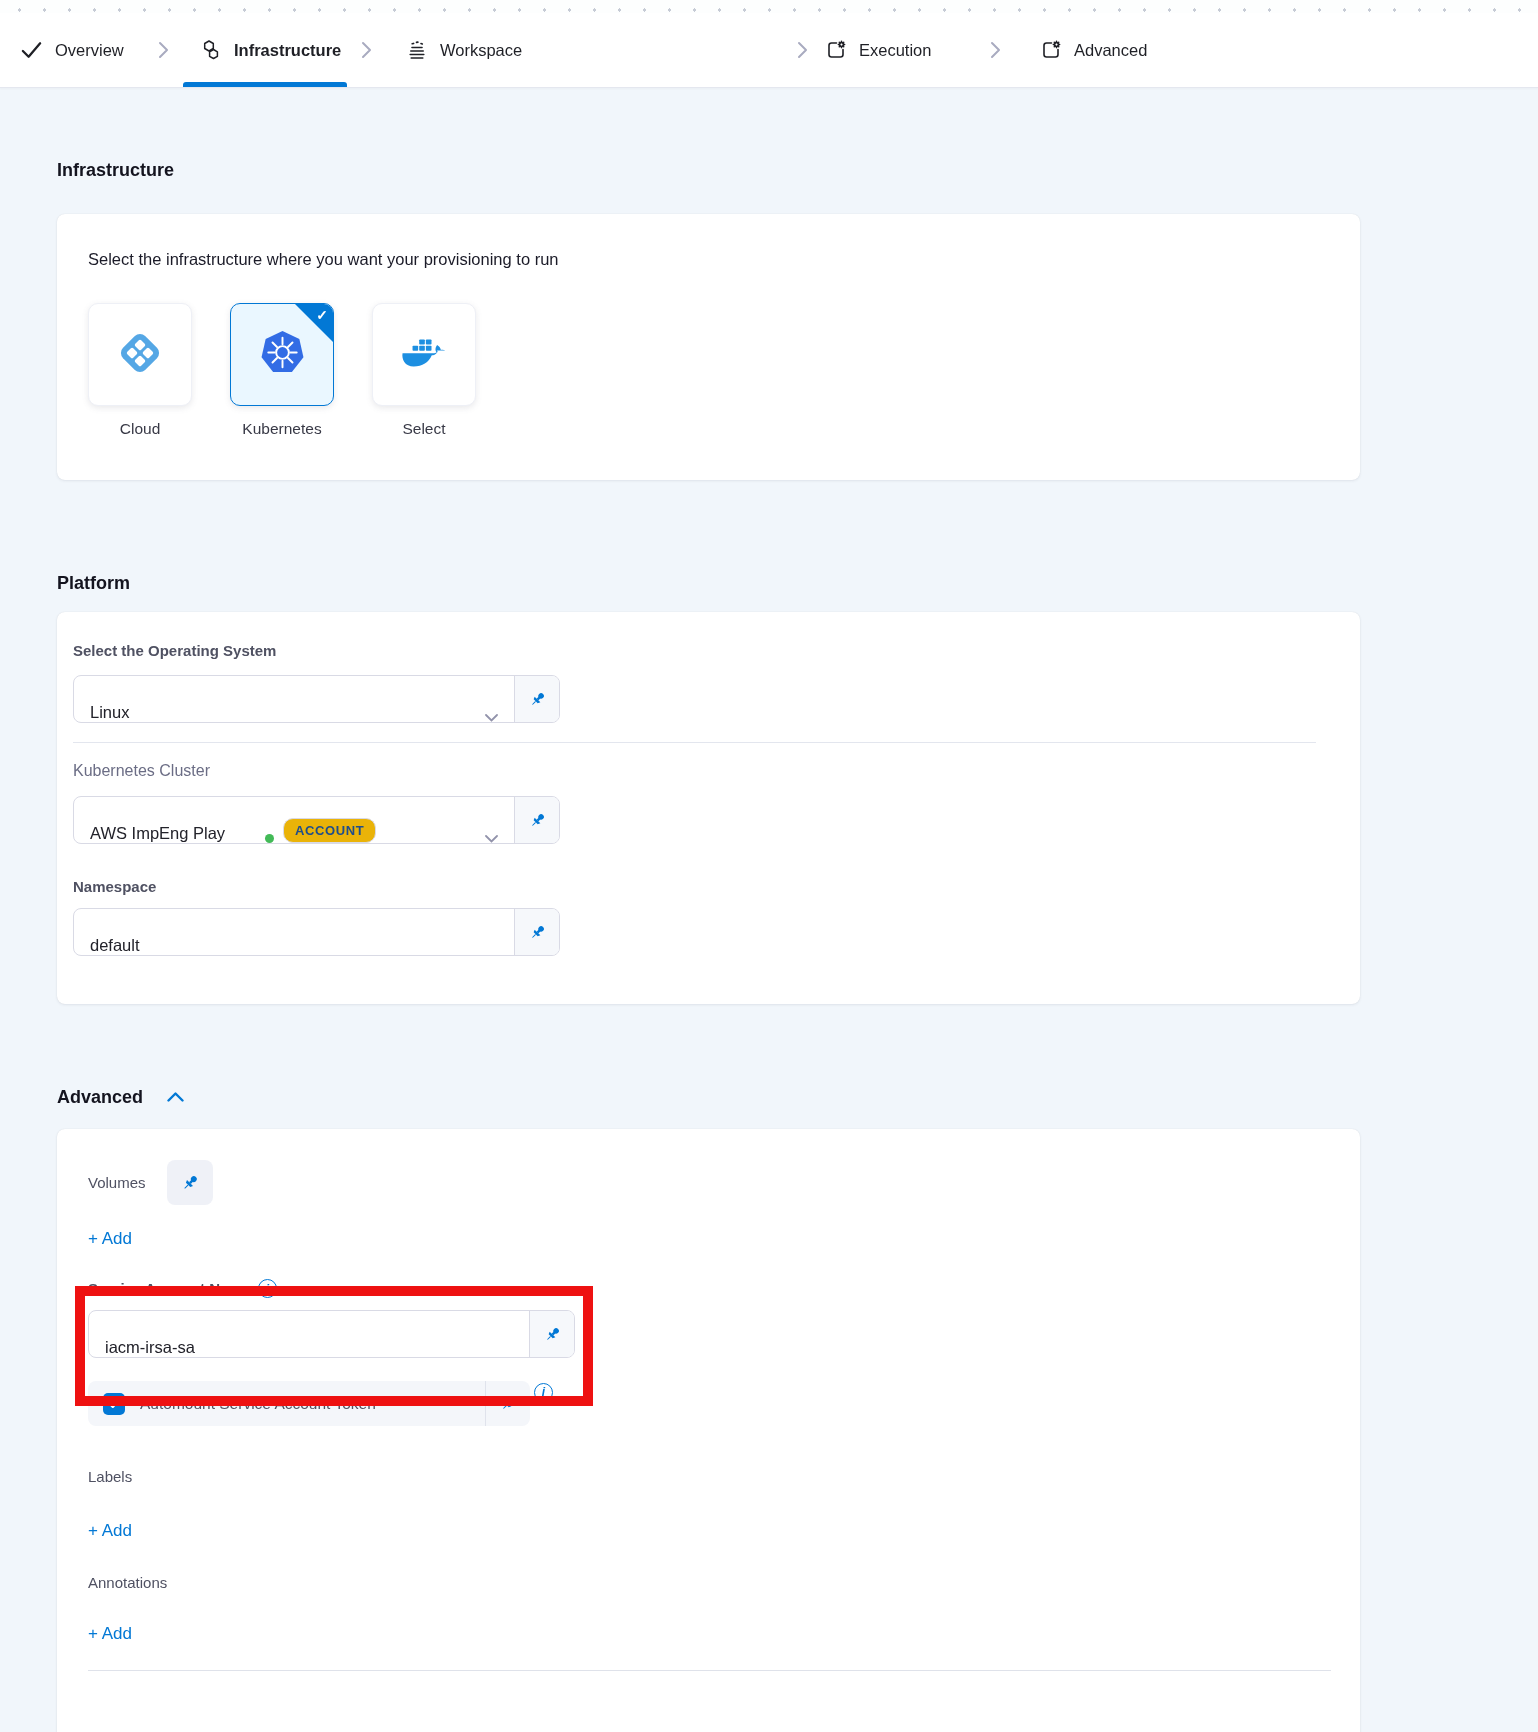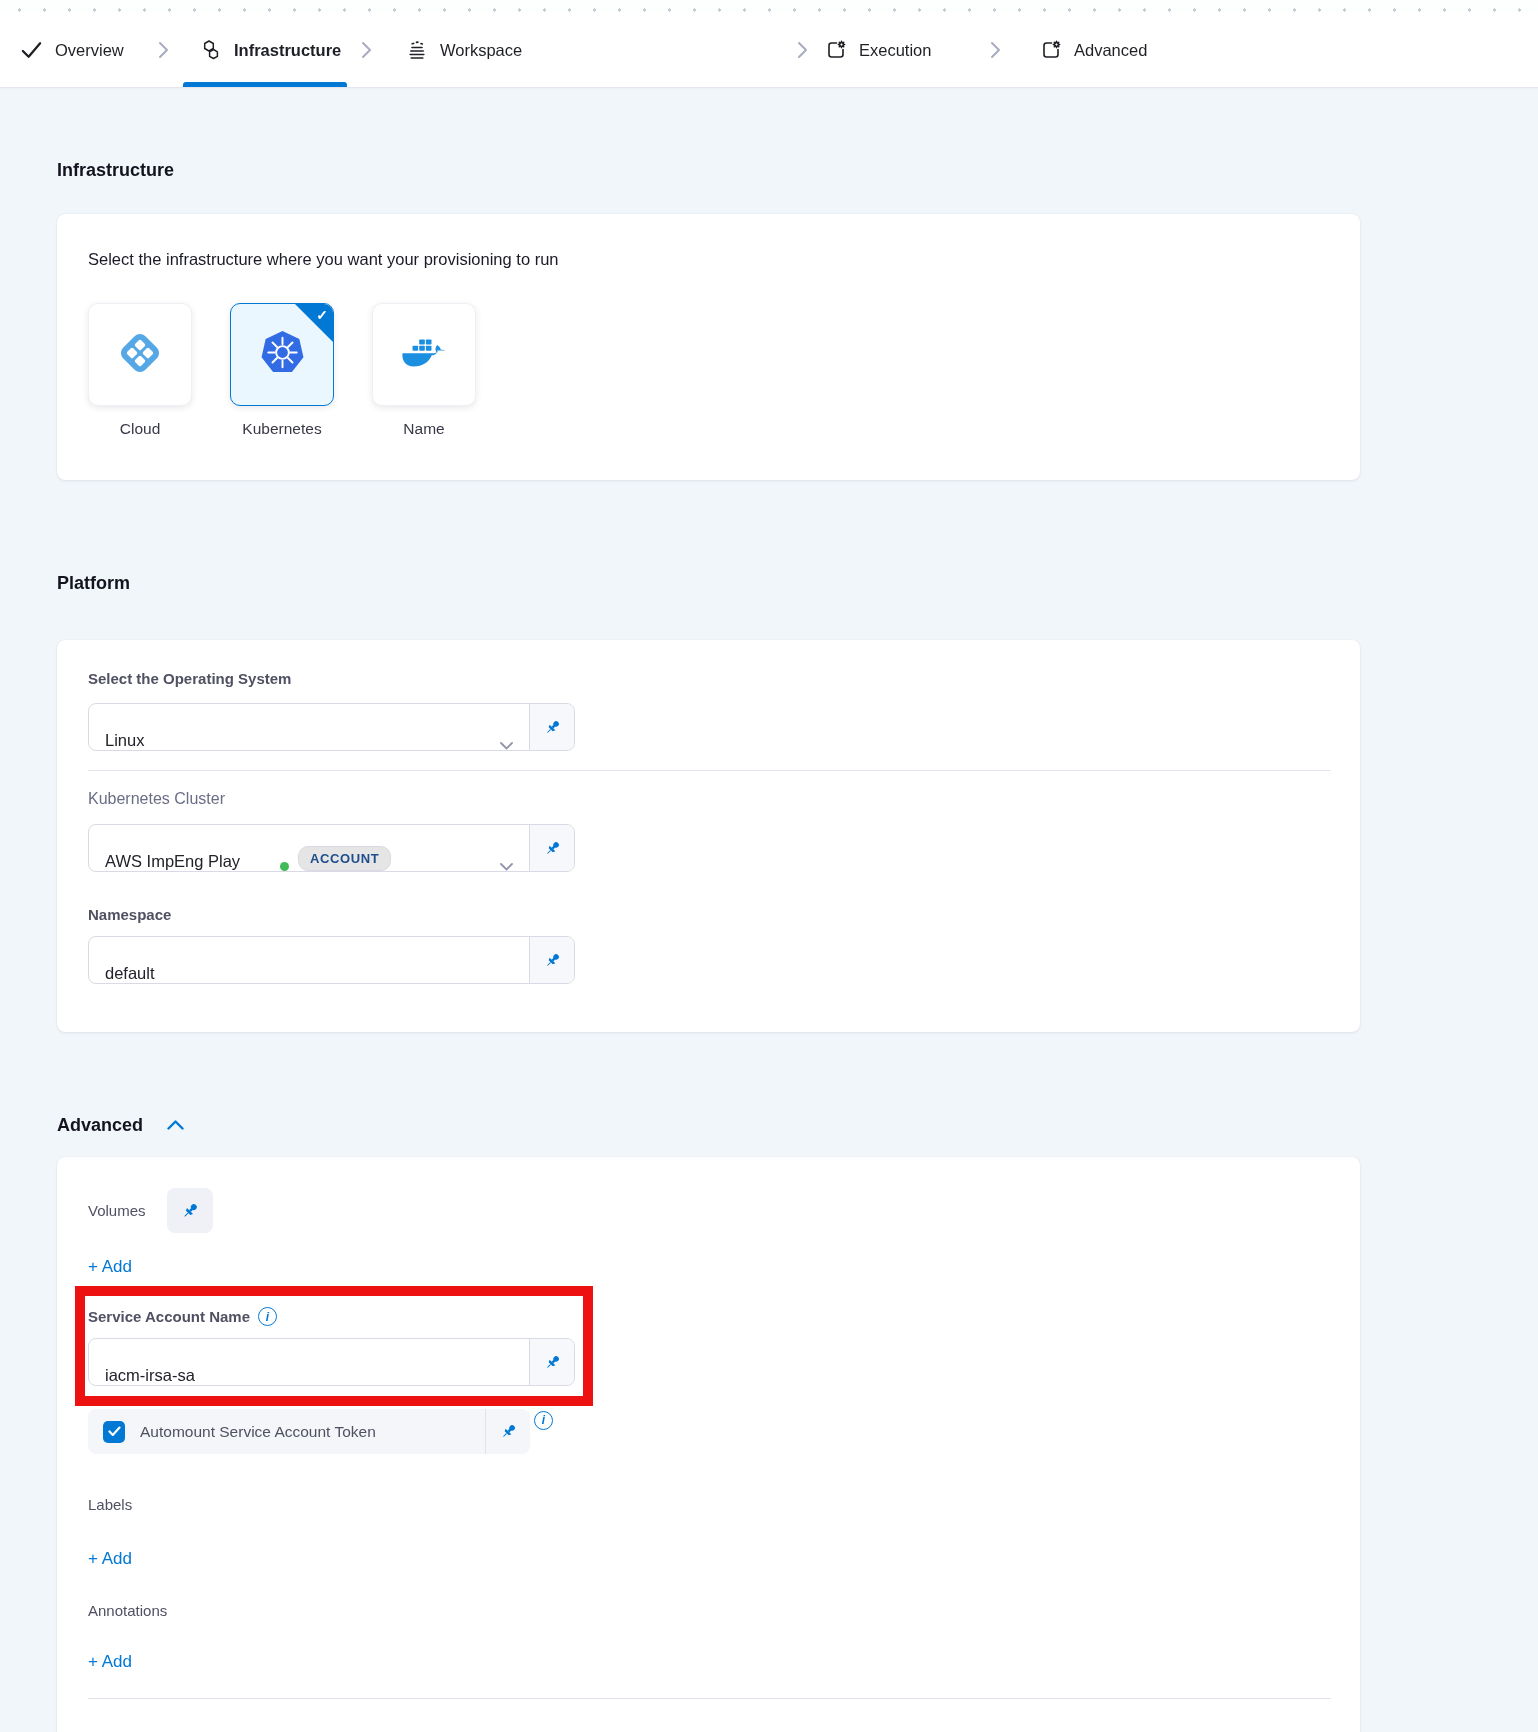--- a/index.html
+++ b/index.html
@@ -40,21 +40,21 @@
   .section-h{ font-size:18px; line-height:26px; font-weight:700; color:#14141f; }
   .h-infra{ margin-top:69px; }
   .h-platform{ margin-top:90px; }
   .h-advanced{ margin-top:80px; display:flex; align-items:center; gap:24px; }
   .collapse-btn{ display:flex; align-items:center; cursor:pointer; }
   .card{
     width:1303px; background:#fff; border-radius:8px;
     box-shadow:0 1px 3px rgba(40,41,61,.08), 0 0 1px rgba(40,41,61,.12);
   }
   .card1{ margin-top:31px; padding:33px 30px 42px 31px; }
-  .card2{ margin-top:44px; padding:30px 30px 48px 31px; }
+  .card2{ margin-top:16px; padding:30px 30px 48px 16px; }
   .card3{ margin-top:19px; padding:31px 30px 60px 31px; position:relative; height:620px; }
   .card-desc{ font-size:16.5px; line-height:24px; color:#1b1b28; }
   
   .opt-row{ display:flex; gap:38px; margin-top:32px; }
   .opt{ width:104px; display:flex; flex-direction:column; align-items:center; cursor:pointer; }
   .opt-box{
     position:relative; width:104px; height:103px; border-radius:10px; background:#fff;
     border:1px solid #eef0f6; box-shadow:0 2px 6px rgba(96,97,112,.14);
     display:flex; align-items:center; justify-content:center; overflow:hidden;
   }
@@ -71,21 +71,21 @@
     border:1px solid #d9dae5; border-radius:8px; background:#fff; overflow:hidden;
   }
   .field-main{ flex:1; display:flex; align-items:flex-end; padding:0 16px; font-size:16.5px; color:#22222a; cursor:text; }
   .field-pin{
     width:45px; background:#f6f8fb; border-left:1px solid #d9dae5;
     display:flex; align-items:center; justify-content:center; cursor:pointer;
   }
   .chev-down{ margin-left:auto; display:flex; }
   .gdot{ width:9px; height:9px; border-radius:50%; background:#42ba57; margin-left:40px; }
   .scope-badge{
-    margin-left:9px; border:1px solid #d9dae5; border-radius:10px; background:#e5e5e5;
+    margin-left:9px; border:1px solid #d9dae5; border-radius:10px; background:#eab308;
     padding:4px 11px; font-size:13px; font-weight:700; letter-spacing:.6px; color:#1e4d8c;
   }
   .divider{ height:1px; background:#e3e6ee; width:1243px; margin-top:19px; }
   .mt19{ margin-top:19px; } .mt34{ margin-top:34px; } .mt13{ margin-top:13px; }
   
   .vol-row{ display:flex; align-items:center; gap:21px; height:45px; }
   .pin-btn{
     width:46px; height:45px; border-radius:8px; background:#eff1f7; border:none;
     display:flex; align-items:center; justify-content:center; cursor:pointer;
   }
@@ -259,21 +259,21 @@
                 <rect x="13" y="11" width="5.4" height="4.8" rx=".8"></rect>
                 <rect x="19.4" y="11" width="5.4" height="4.8" rx=".8"></rect>
                 <rect x="25.8" y="11" width="5.4" height="4.8" rx=".8"></rect>
                 <rect x="19.4" y="5" width="5.4" height="4.8" rx=".8"></rect>
                 <rect x="25.8" y="5" width="5.4" height="4.8" rx=".8"></rect>
                 <path d="M44.5 15.6c-1.2-.8-2.9-1-4.3-.6-.3-1.6-1.3-3-2.7-4l-.9-.6-.6.9c-.8 1.2-1.1 2.7-.9 4.1.1.6.4 1.5 1 2.1-.8.4-2.1.8-3.2.8H3.4c-.5 2.9.1 5.9 1.7 8.4 1.8 2.8 4.9 4.3 9 4.3 8.3 0 14.5-3.8 17.4-10.8 1.6 0 3.9-.6 5.1-2.7l.5-.9-.6-1z"></path>
               </g>
             </svg>
           </span>
         </div>
-        <span class="opt-label">Name</span>
+        <span class="opt-label">Select</span>
       </div>
     </div>
   </section>
 
   <h2 class="section-h h-platform">Platform</h2>
 
   <section class="card card2">
     <div class="f-label">Select the Operating System</div>
 
     <div class="field-group">

